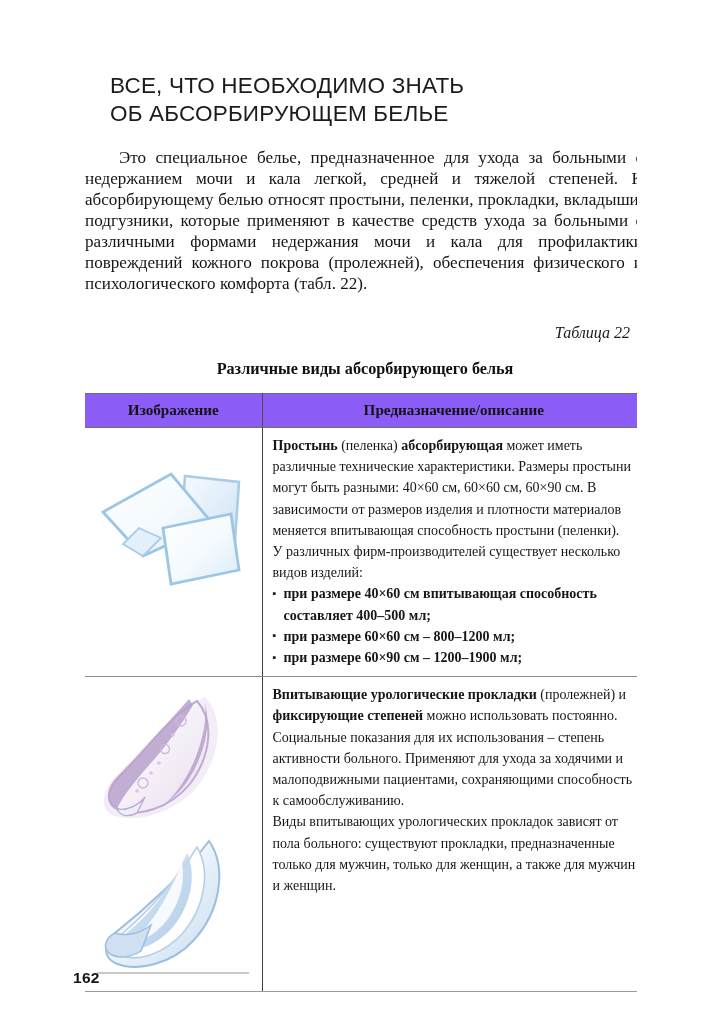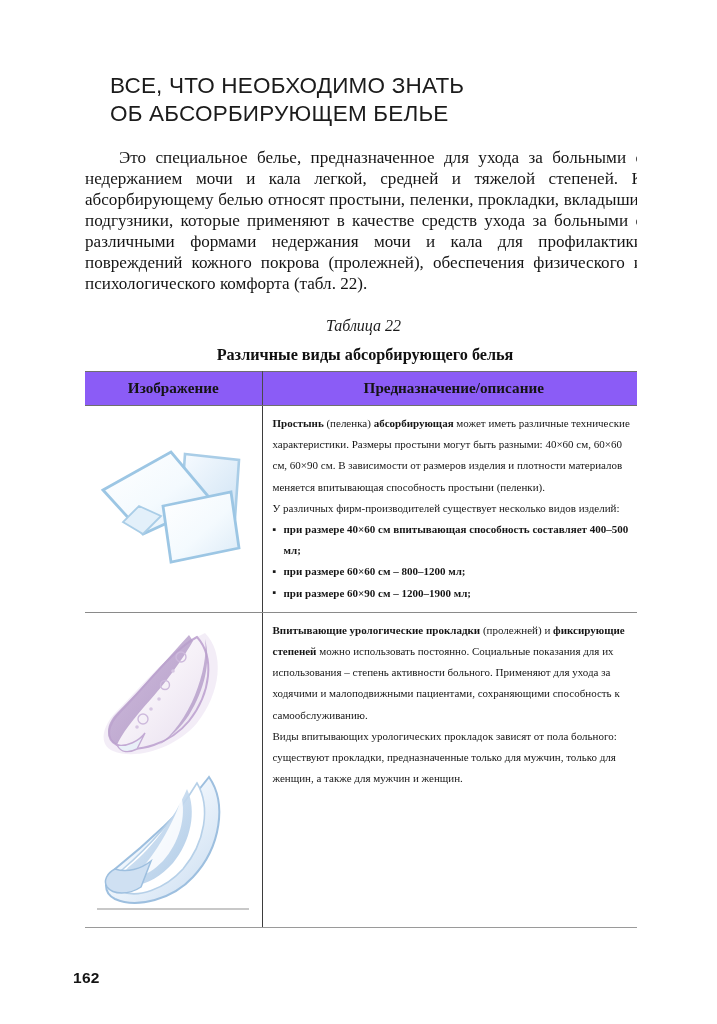--- a/index.html
+++ b/index.html
@@ -48,31 +48,31 @@
     padding-top: 19px;
     padding-right: 2px;
     hyphens: manual;
     color: #141414;
   }
 
   
   .table-number {
     font-size: 16px;
     font-style: italic;
-    text-align: center;
-    margin: 5px;
+    text-align: right;
+    margin: 12px;
     padding-top: 18px;
     padding-right: 3px;
     color: #1a1a1a;
   }
   .table-caption {
     font-size: 16.2px;
     font-weight: bold;
     text-align: center;
-    margin: 0;
+    margin: 8px;
     padding-top: 6px;
     padding-bottom: 6px;
     color: #101010;
   }
 
   
   table.t22 {
     border-collapse: collapse;
     width: 560px;
     table-layout: fixed;
@@ -98,21 +98,21 @@
     border-bottom: 1.4px solid #8a8a8a;
   }
   table.t22 tbody tr:last-child td { border-bottom: 1.6px solid #9a9a9a; }
   table.t22 tbody td.img-cell {
     border-right: 1.1px solid #3d3d3d;
     padding: 6px 4px 8px;
     text-align: center;
   }
   table.t22 tbody td.txt-cell {
     padding: 7px 6px 8px 10px;
-    font-size: 11px;
+    font-size: 14px;
     line-height: 21.2px;
     color: #161616;
   }
   .txt-cell p { margin: 0; }
   .txt-cell b { font-weight: bold; }
   .bullets { margin: 0; padding: 0; list-style: none; font-weight: bold; }
   .bullets li { position: relative; padding-left: 11px; }
   .bullets li::before {
     content: "\25AA";
     position: absolute;

